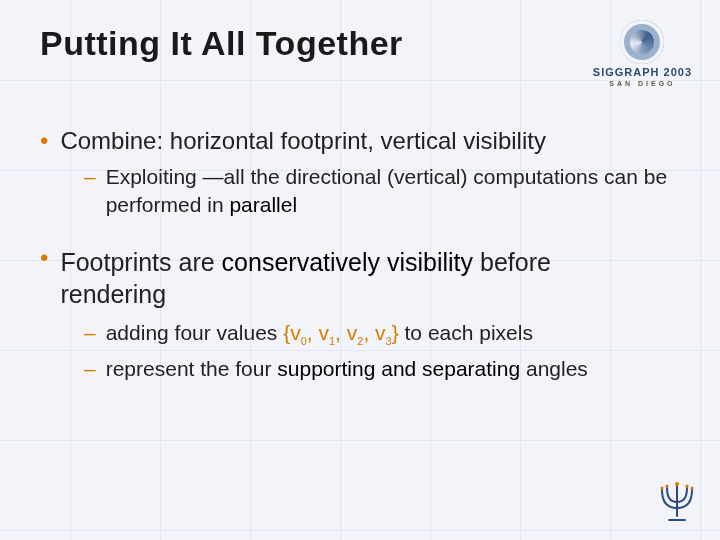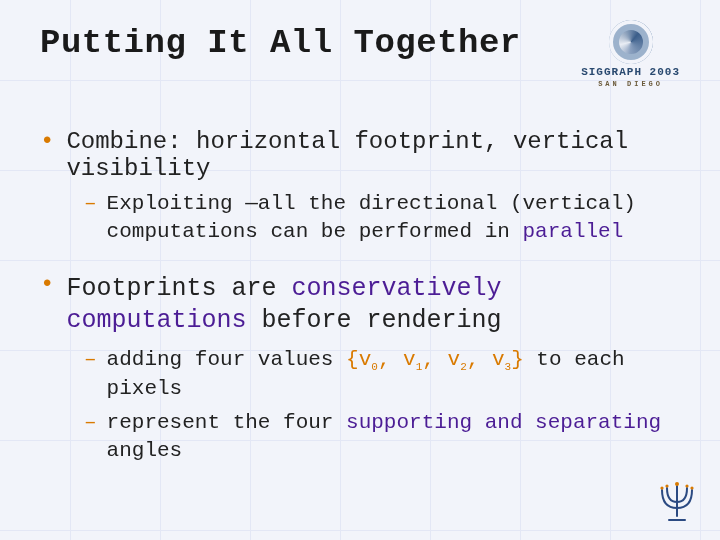--- a/index.html
+++ b/index.html
@@ -28,22 +28,21 @@
       radial-gradient(circle at 160px 80px,#c8d1ec 6px,transparent 7px);
     background-size: 90px 90px;
     background-position: -20px -10px;
     opacity:0;
   }
   .slide {
     position: relative;
     z-index: 1;
     width: 100%;
     height: 100%;
-    padding: 24px 40px 40px 40px;
-    font-family: Liberation Mono, monospace;
+    padding: 24px 28px 40px 40px;
   }
   .title-row {
     display: flex;
     justify-content: space-between;
     align-items: flex-start;
   }
   .title {
     font-size: 34px;
     font-weight: 700;
     color: #1a1a1a;
@@ -65,21 +64,21 @@
   .logo-text1 { font-size: 11px; letter-spacing: 1px; color:#2a4a70; font-weight:700;}
   .logo-text2 { font-size: 7px; letter-spacing: 3px; color:#6b5a3a; font-weight:700;}
   .content { margin-top: 40px; color:#222; }
   .b1 { margin-bottom: 26px; }
   .b1-line { display:flex; align-items:baseline; gap:12px; font-size:24px; }
   .bullet-dot { color:#d97a00; font-size:24px; line-height:1; }
   .combine-label { font-size:24px; }
   .sub { margin-left: 44px; margin-top:8px; font-size:21px; line-height:1.35; }
   .sub-row { display:flex; gap:10px; margin-bottom:6px;}
   .dash { color:#d97a00; }
-  .orange { color:#4c1d95; }
+  .orange { color:#000000; }
   .vset { color:#d97a00;text-align:right; }
   .vset sub { font-size:11px; }
   .footprints-line { font-size:25px; line-height:1.3; display:flex; gap:12px;}
   .footprints-text { max-width: 600px;}
   .corner-emblem {
     position:absolute; right:18px; bottom:14px;
     width:50px; height:50px;
   }
 </style>
 </head>
@@ -114,21 +113,21 @@
             <span>Exploiting </span><span>—</span><span>all the directional (vertical) computations can be performed in </span><span class="orange">parallel</span>
           </span>
         </div>
       </div>
     </div>
 
     <div class="b1">
       <div class="footprints-line">
         <span class="bullet-dot">•</span>
         <span class="footprints-text">
-          <span>Footprints are </span><span class="orange">conservatively computations</span><span> before rendering</span>
+          <span>Footprints are </span><span class="orange">conservatively visibility</span><span> before rendering</span>
         </span>
       </div>
       <div class="sub">
         <div class="sub-row">
           <span class="dash">–</span>
           <span>
             <span>adding four values </span><span class="vset">{v<sub>0</sub>, v<sub>1</sub>, v<sub>2</sub>, v<sub>3</sub>}</span><span> to each pixels</span>
           </span>
         </div>
         <div class="sub-row">

